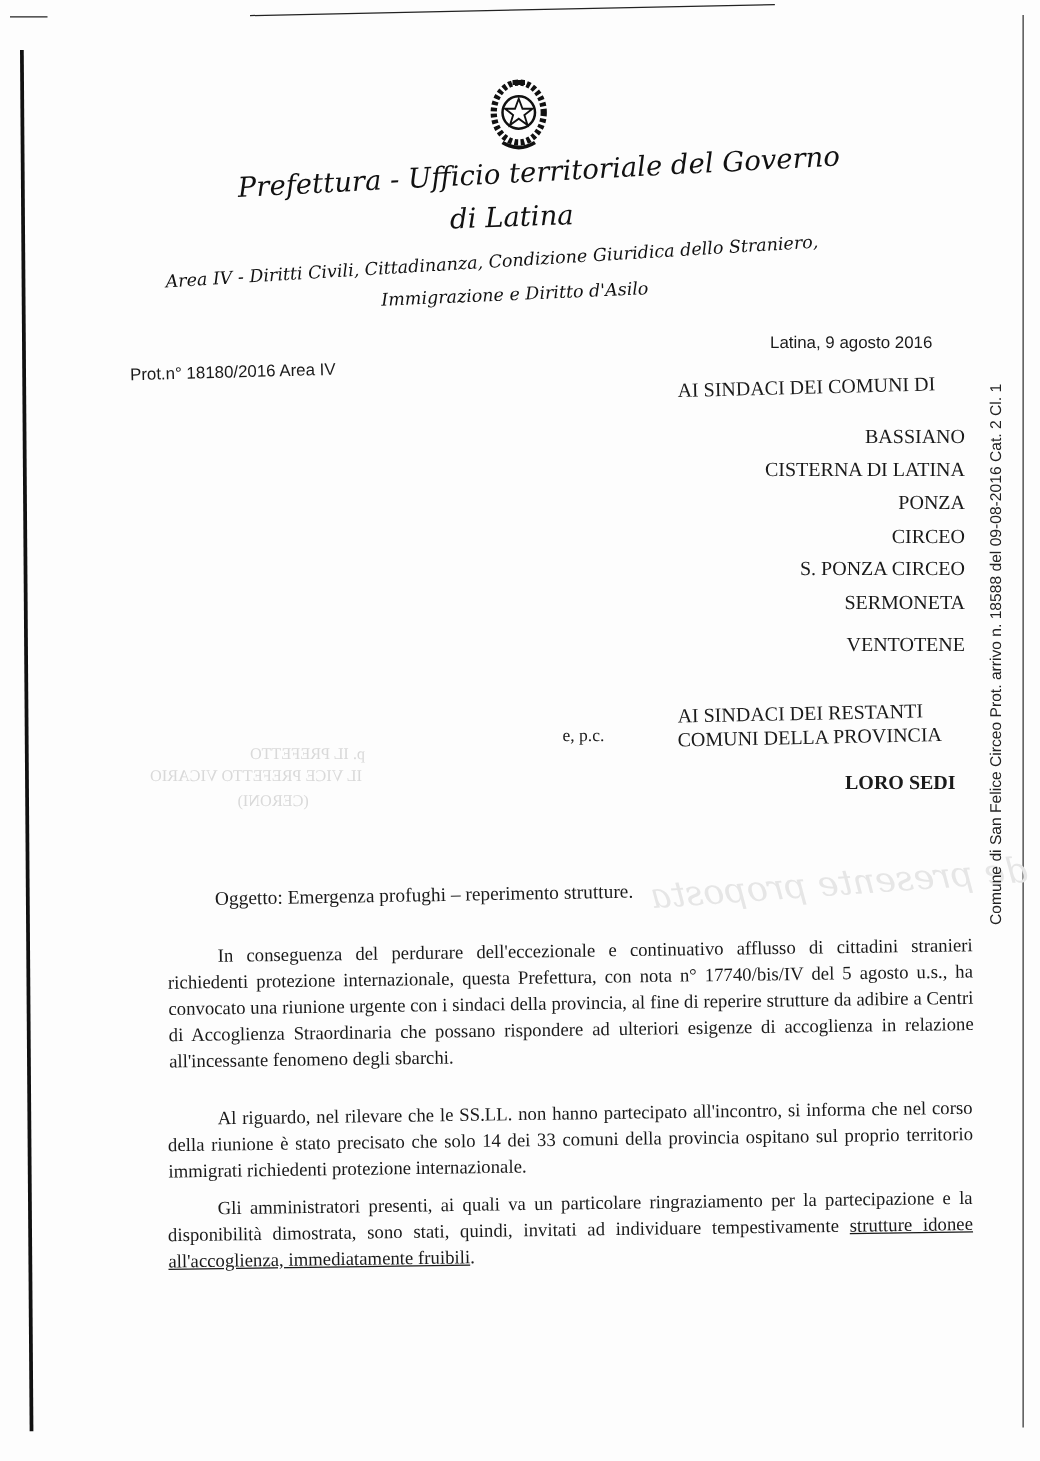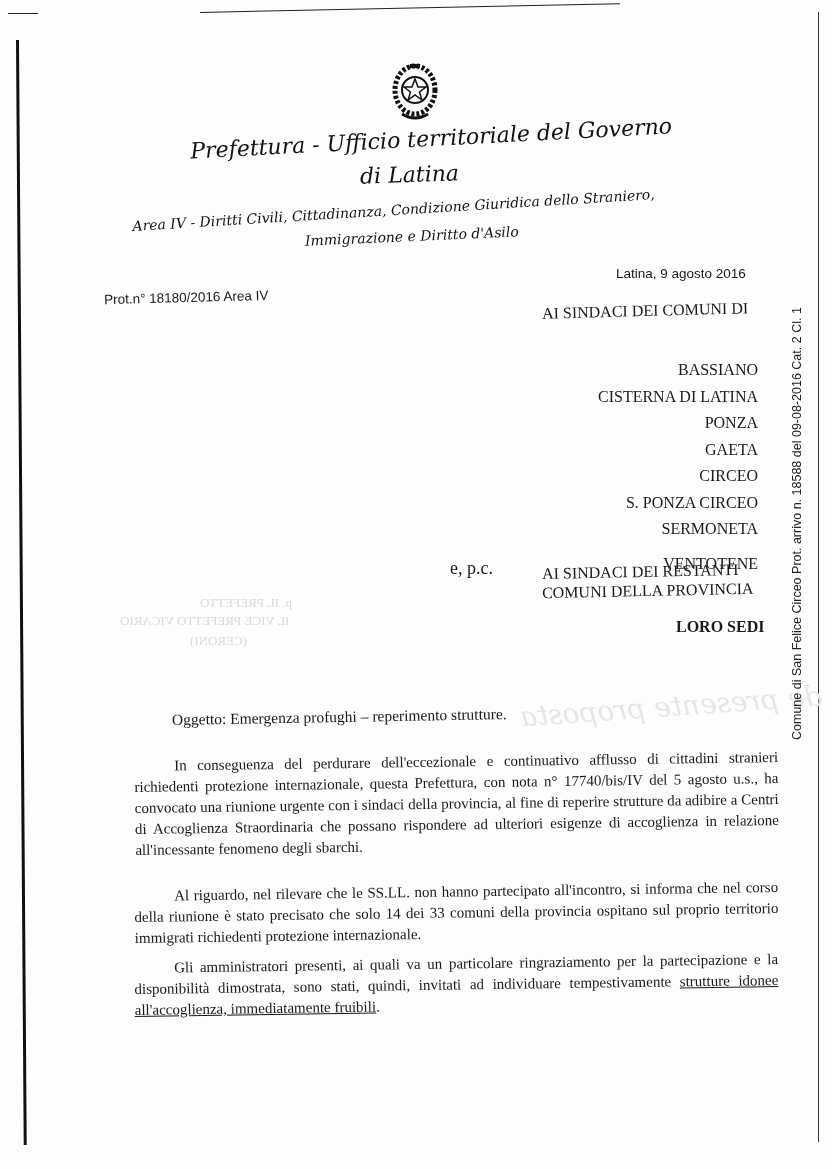--- a/index.html
+++ b/index.html
@@ -89,29 +89,29 @@
     }
     .date { left: 616px; top: 266px; }
     .prot { left: 104px; top: 290px; transform: rotate(-1.5deg); }
     .serif {
       position: absolute;
       white-space: nowrap;
       font-family: "Liberation Serif", serif;
       font-size: 16px;
     }
     .addr-head { left: 542px; top: 302px; transform: rotate(-1.5deg); }
-    .recipients { position: absolute; right: 74px; top: 340px; text-align: right; margin-top: 20px; }
+    .recipients { position: absolute; right: 60px; top: 340px; text-align: right; }
     .recipients .item {
       font-family: "Liberation Serif", serif;
       font-size: 16px;
       height: 26.5px;
       line-height: 20px;
       white-space: nowrap;
     }
-    .epc { left: 450px; top: 558px; font-size: 18px; }
+    .epc { left: 450px; top: 582px; font-size: 14px; }
     .addr2-l1 { left: 542px; top: 563px; transform: rotate(-1.2deg); }
     .addr2-l2 { left: 542px; top: 582px; transform: rotate(-1.2deg); }
     .loro { left: 676px; top: 618px; font-weight: bold; }
     .subject { left: 172px; top: 708px; font-size: 15.5px; transform: rotate(-1deg); }
     .body-block {
       position: absolute;
       left: 134px;
       width: 644px;
       font-family: "Liberation Serif", serif;
       font-size: 15px;
@@ -190,21 +190,20 @@
 
   <div class="sans date">Latina, 9 agosto 2016</div>
   <div class="sans prot">Prot.n° 18180/2016 Area IV</div>
 
   <div class="serif addr-head">AI SINDACI DEI COMUNI DI</div>
 
   <div class="recipients">
     <div class="item">BASSIANO</div>
     <div class="item">CISTERNA DI LATINA</div>
     <div class="item">PONZA</div>
-    <div class="item">GAETA</div>
     <div class="item">CIRCEO</div>
     <div class="item">S. PONZA CIRCEO</div>
     <div class="item">SERMONETA</div>
     <div class="item" style="margin-top:8px">VENTOTENE</div>
   </div>
 
   <div class="serif epc">e, p.c.</div>
   <div class="serif addr2-l1">AI  SINDACI  DEI  RESTANTI</div>
   <div class="serif addr2-l2">COMUNI DELLA PROVINCIA</div>
   <div class="serif loro">LORO  SEDI</div>

